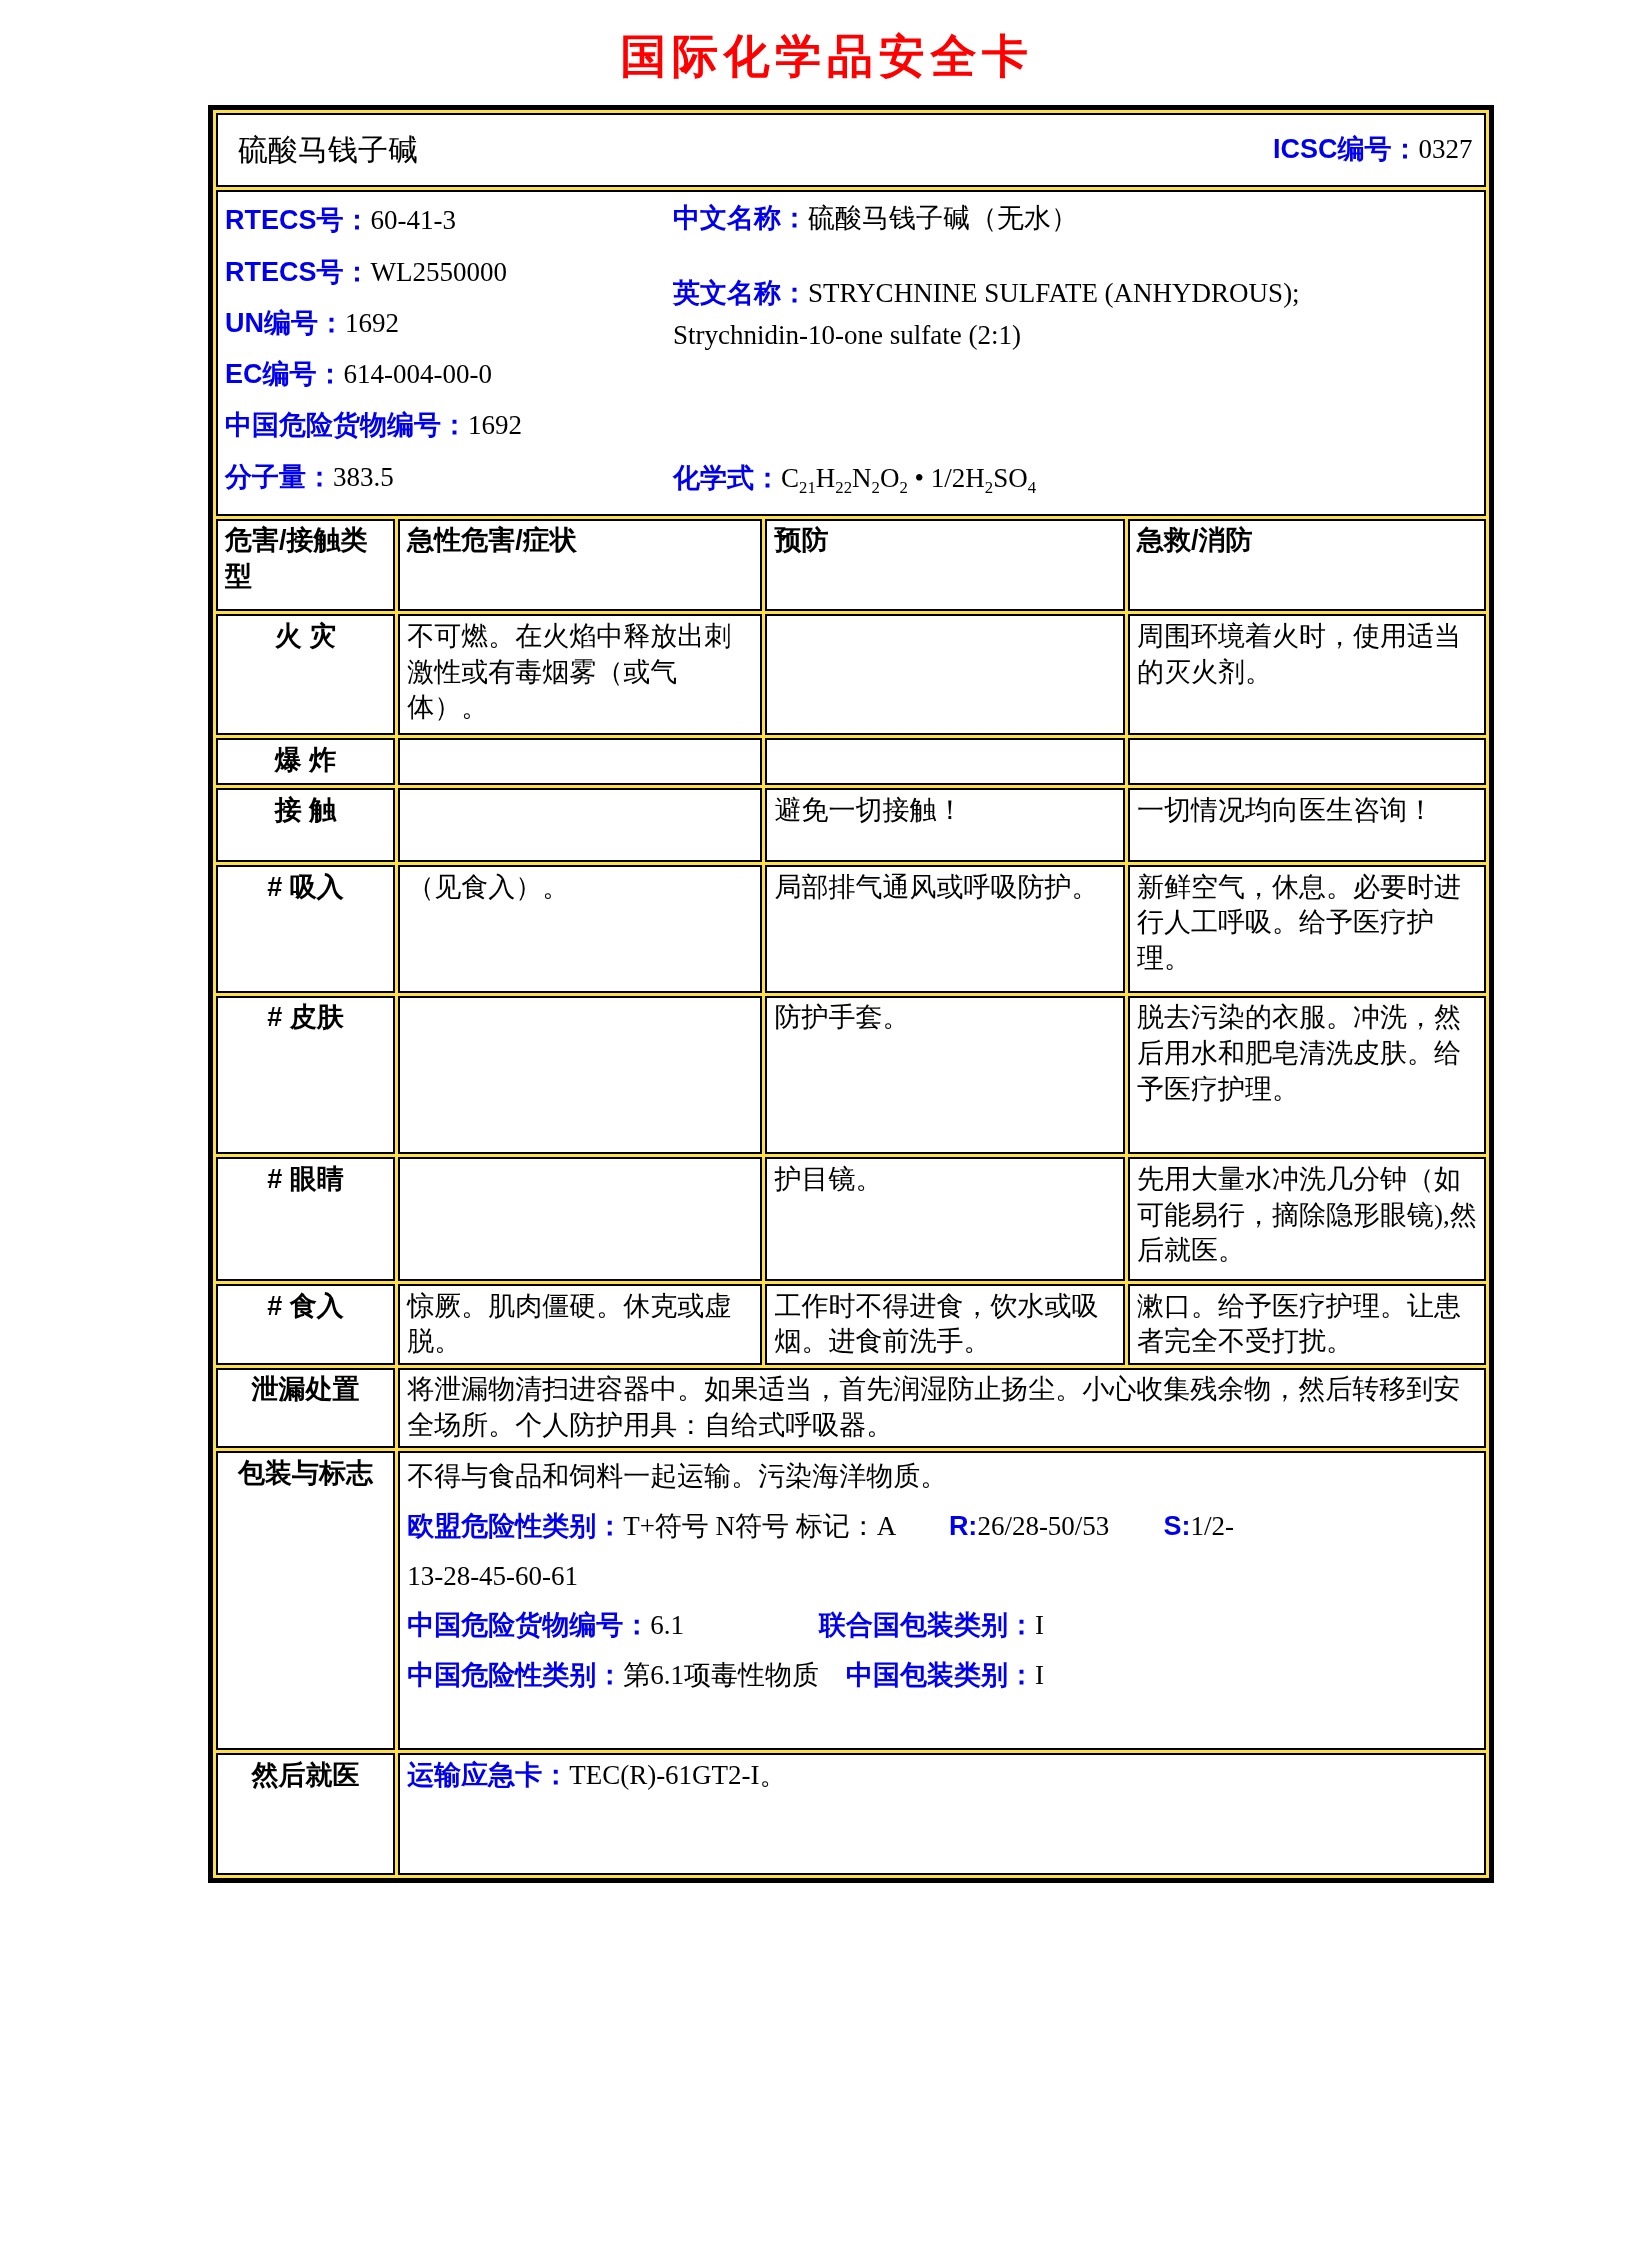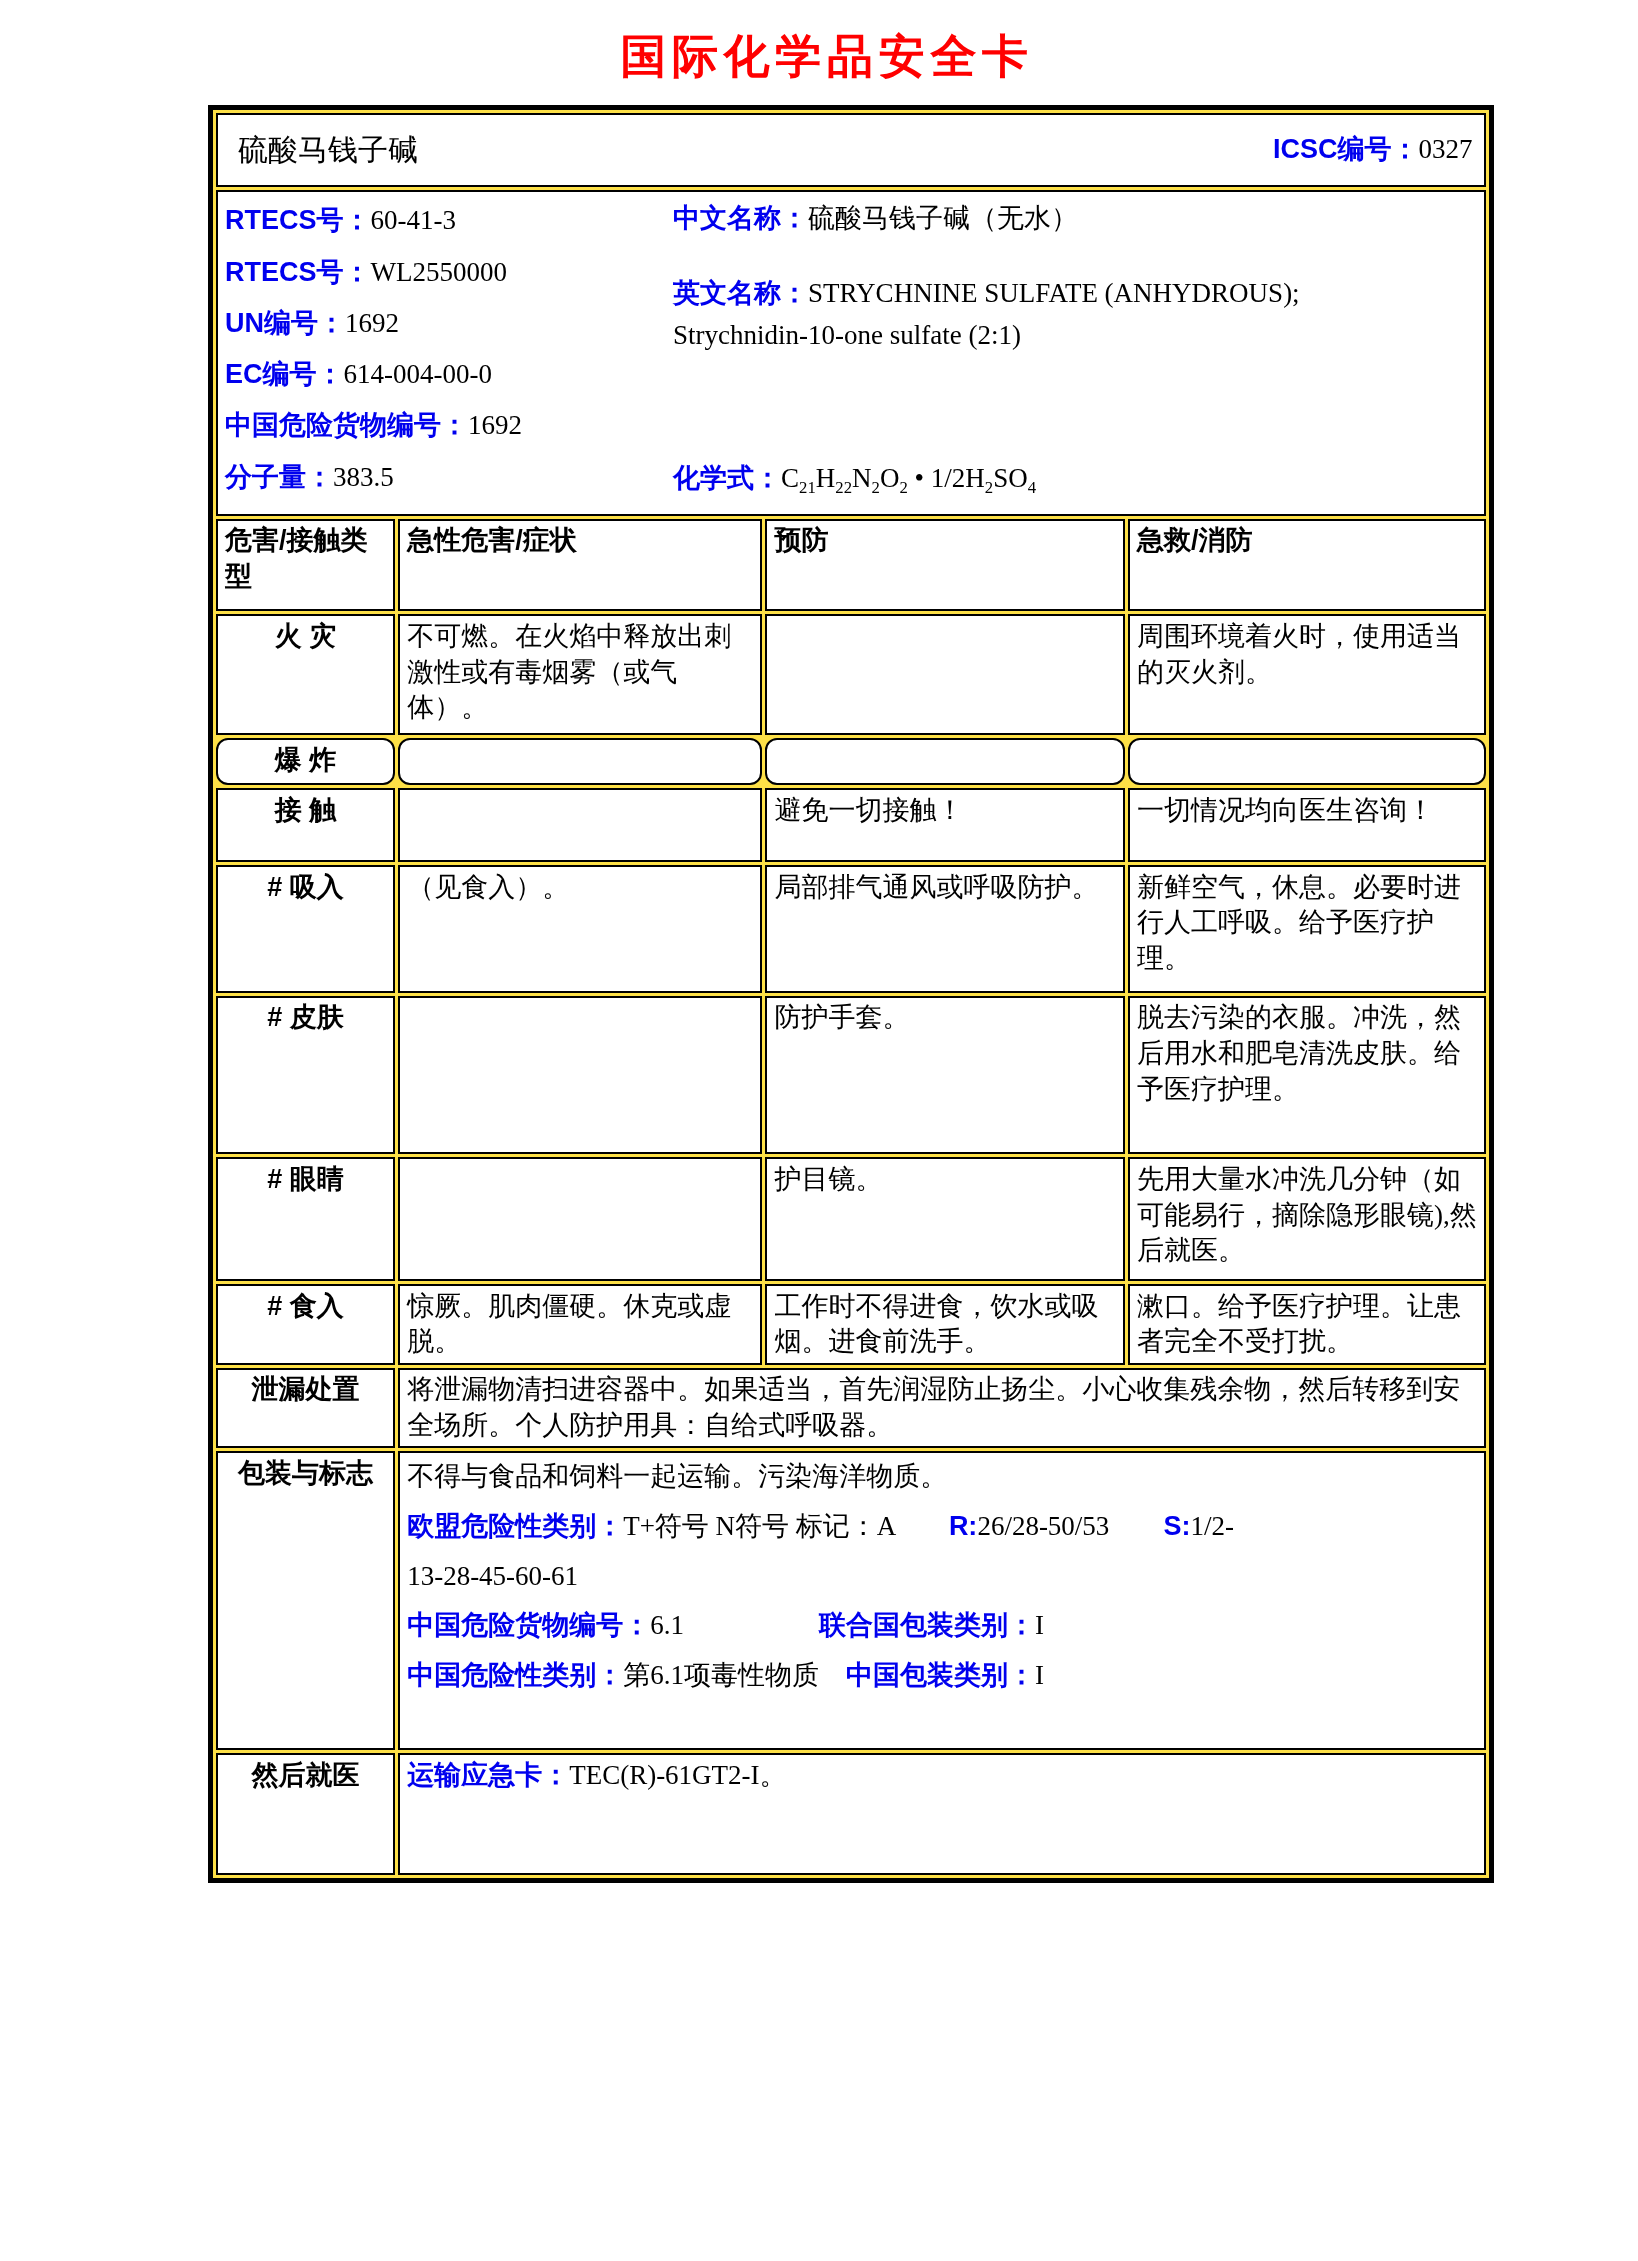--- a/index.html
+++ b/index.html
@@ -48,21 +48,21 @@
   .info-line{margin-bottom:15.6px;white-space:nowrap;}
   .info-right{flex:1;display:flex;flex-direction:column;padding-top:5.7px;}
   .en-block{margin-top:40px;}
   .en-line2{margin-top:5.7px;}
   .formula-line{margin-top:auto;margin-bottom:11.4px;}
   
   tr.r-title td{height:65px;}
   tr.r-info td{height:314px;}
   tr.r-head td{height:83px;}
   tr.r-fire td{height:111px;}
-  tr.r-expl td{height:38px;border-radius:12px;}
+  tr.r-expl td{height:38px;}
   tr.r-cont td{height:64px;}
   tr.r-inh td{height:118px;}
   tr.r-skin td{height:149px;}
   tr.r-eye td{height:114px;}
   tr.r-ing td{height:68px;}
   tr.r-spill td{height:64px;}
   tr.r-pack td{height:289px;}
   tr.r-emer td{height:112px;}
   tr.r-store td{height:114px;}
   .pkg-line{margin:14.2px 0 0 0;}

